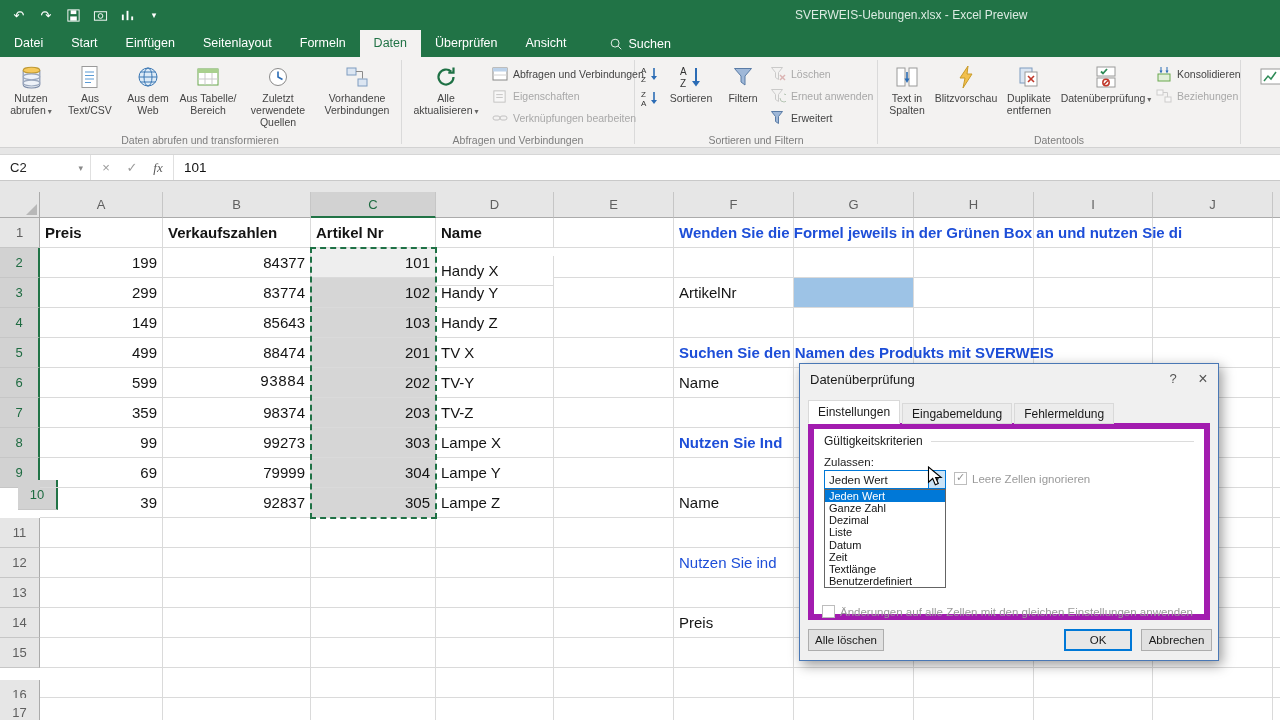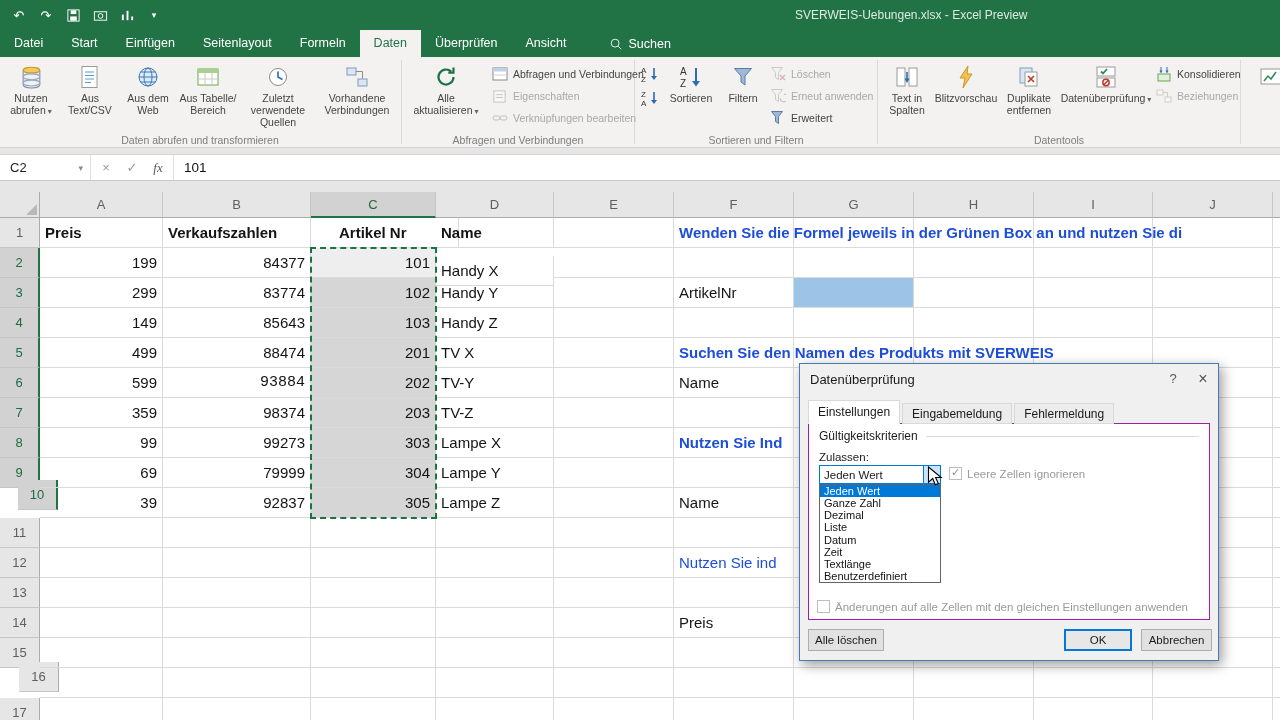--- a/index.html
+++ b/index.html
@@ -68,21 +68,21 @@
 
 .dialog{position:absolute;left:799px;top:363px;width:420px;height:298px;background:#f0f0f0;border:1px solid #4a78b5;box-shadow:3px 4px 12px rgba(0,0,0,.4);z-index:10;font-size:12px;color:#1a1a1a}
 .dtitle{height:30px;display:flex;align-items:center;padding-left:10px;font-size:13px}
 .dctrl{margin-left:auto;display:flex}
 .dctrl span{width:30px;text-align:center;line-height:30px;color:#555;font-size:13px}
 .dhelp:after{content:"?"}
 .dclose:after{content:"×";font-size:16px}
 .dtabs{position:absolute;top:36px;left:8px;height:24px;display:flex;align-items:flex-end;z-index:2}
 .dtab{padding:0 9px;height:21px;line-height:20px;background:#ececec;border:1px solid #d9d9d9;margin-right:2px;font-size:12px}
 .dtab.active{height:24px;line-height:23px;background:#fff;border-bottom:1px solid #fff}
-.dpage{position:absolute;left:8px;right:8px;top:59px;bottom:40px;background:#fff;border:1px solid #a21caf}
+.dpage{position:absolute;left:8px;right:8px;top:59px;bottom:40px;background:#fff;border:6px solid #a21caf}
 .dgroup{position:absolute;left:10px;top:5px;right:10px;display:flex;align-items:center;font-size:12px}
 .dgroup:after{content:"";flex:1;height:1px;background:#dcdcdc;margin-left:8px}
 .dallow{position:absolute;left:10px;top:27px;font-size:11.5px}
 .dcombo{position:absolute;left:10px;top:41px;width:122px;height:19px;background:#fff;border:1px solid #0078d7;font-size:11.5px;display:flex;align-items:center;padding-left:4px}
 .dcombobtn{position:absolute;right:0;top:0;bottom:0;width:17px;background:#cce4f7;border-left:1px solid #0078d7;display:flex;align-items:center;justify-content:center}
 .dcombobtn:after{content:"▾";font-size:8px;color:#333}
 .dcheck{position:absolute;display:flex;align-items:center;gap:5px;font-size:11.5px;color:#9a9a9a;white-space:nowrap}
 .dcheck.ignore{left:140px;top:43px}
 .dcheck.apply{left:8px;top:176px}
 .cbx{display:inline-block;width:13px;height:13px;background:#fff;border:1px solid #bdbdbd;position:relative;flex:0 0 auto}
@@ -462,25 +462,25 @@
       <div class="rowhdr sel" style="top: 176px;">6</div>
       <div class="rowhdr sel" style="top: 206px;">7</div>
       <div class="rowhdr sel" style="top: 236px;">8</div>
       <div class="rowhdr sel" style="top: 266px;">9</div>
       <div class="rowhdr sel" style="top: 288px; margin-left: 18px;">10</div>
       <div class="rowhdr" style="top: 326px;">11</div>
       <div class="rowhdr" style="top: 356px;">12</div>
       <div class="rowhdr" style="top: 386px;">13</div>
       <div class="rowhdr" style="top: 416px;">14</div>
       <div class="rowhdr" style="top: 446px;">15</div>
-      <div class="rowhdr" style="top: 470px; margin-left: 19px;">16</div>
+      <div class="rowhdr" style="top: 488px;">16</div>
       <div class="rowhdr" style="top: 506px;">17</div>
       <div class="cell b" style="left: 40px; top: 26px; width: 123px; height: 30px;">Preis</div>
       <div class="cell b" style="left: 163px; top: 26px; width: 148px; height: 30px;">Verkaufszahlen</div>
-      <div class="cell b" style="left: 311px; top: 26px; width: 125px; height: 30px; margin-left: 23px;">Artikel Nr</div>
+      <div class="cell b" style="left: 311px; top: 26px; width: 125px; height: 30px;">Artikel Nr</div>
       <div class="cell b" style="left: 436px; top: 26px; width: 118px; height: 30px;">Name</div>
       <div class="cell" style="left: 554px; top: 26px; width: 120px; height: 30px;"></div>
       <div class="cell b" style="left: 674px; top: 26px; width: 120px; height: 30px;"></div>
       <div class="cell" style="left: 794px; top: 26px; width: 120px; height: 30px;"></div>
       <div class="cell" style="left: 914px; top: 26px; width: 120px; height: 30px;"></div>
       <div class="cell" style="left: 1034px; top: 26px; width: 119px; height: 30px;"></div>
       <div class="cell" style="left: 1153px; top: 26px; width: 120px; height: 30px;"></div>
       <div class="cell" style="left: 1273px; top: 26px; width: 40px; height: 30px;"></div>
       <div class="cell r" style="left: 40px; top: 56px; width: 123px; height: 30px;">199</div>
       <div class="cell r" style="left: 163px; top: 56px; width: 148px; height: 30px;">84377</div>

